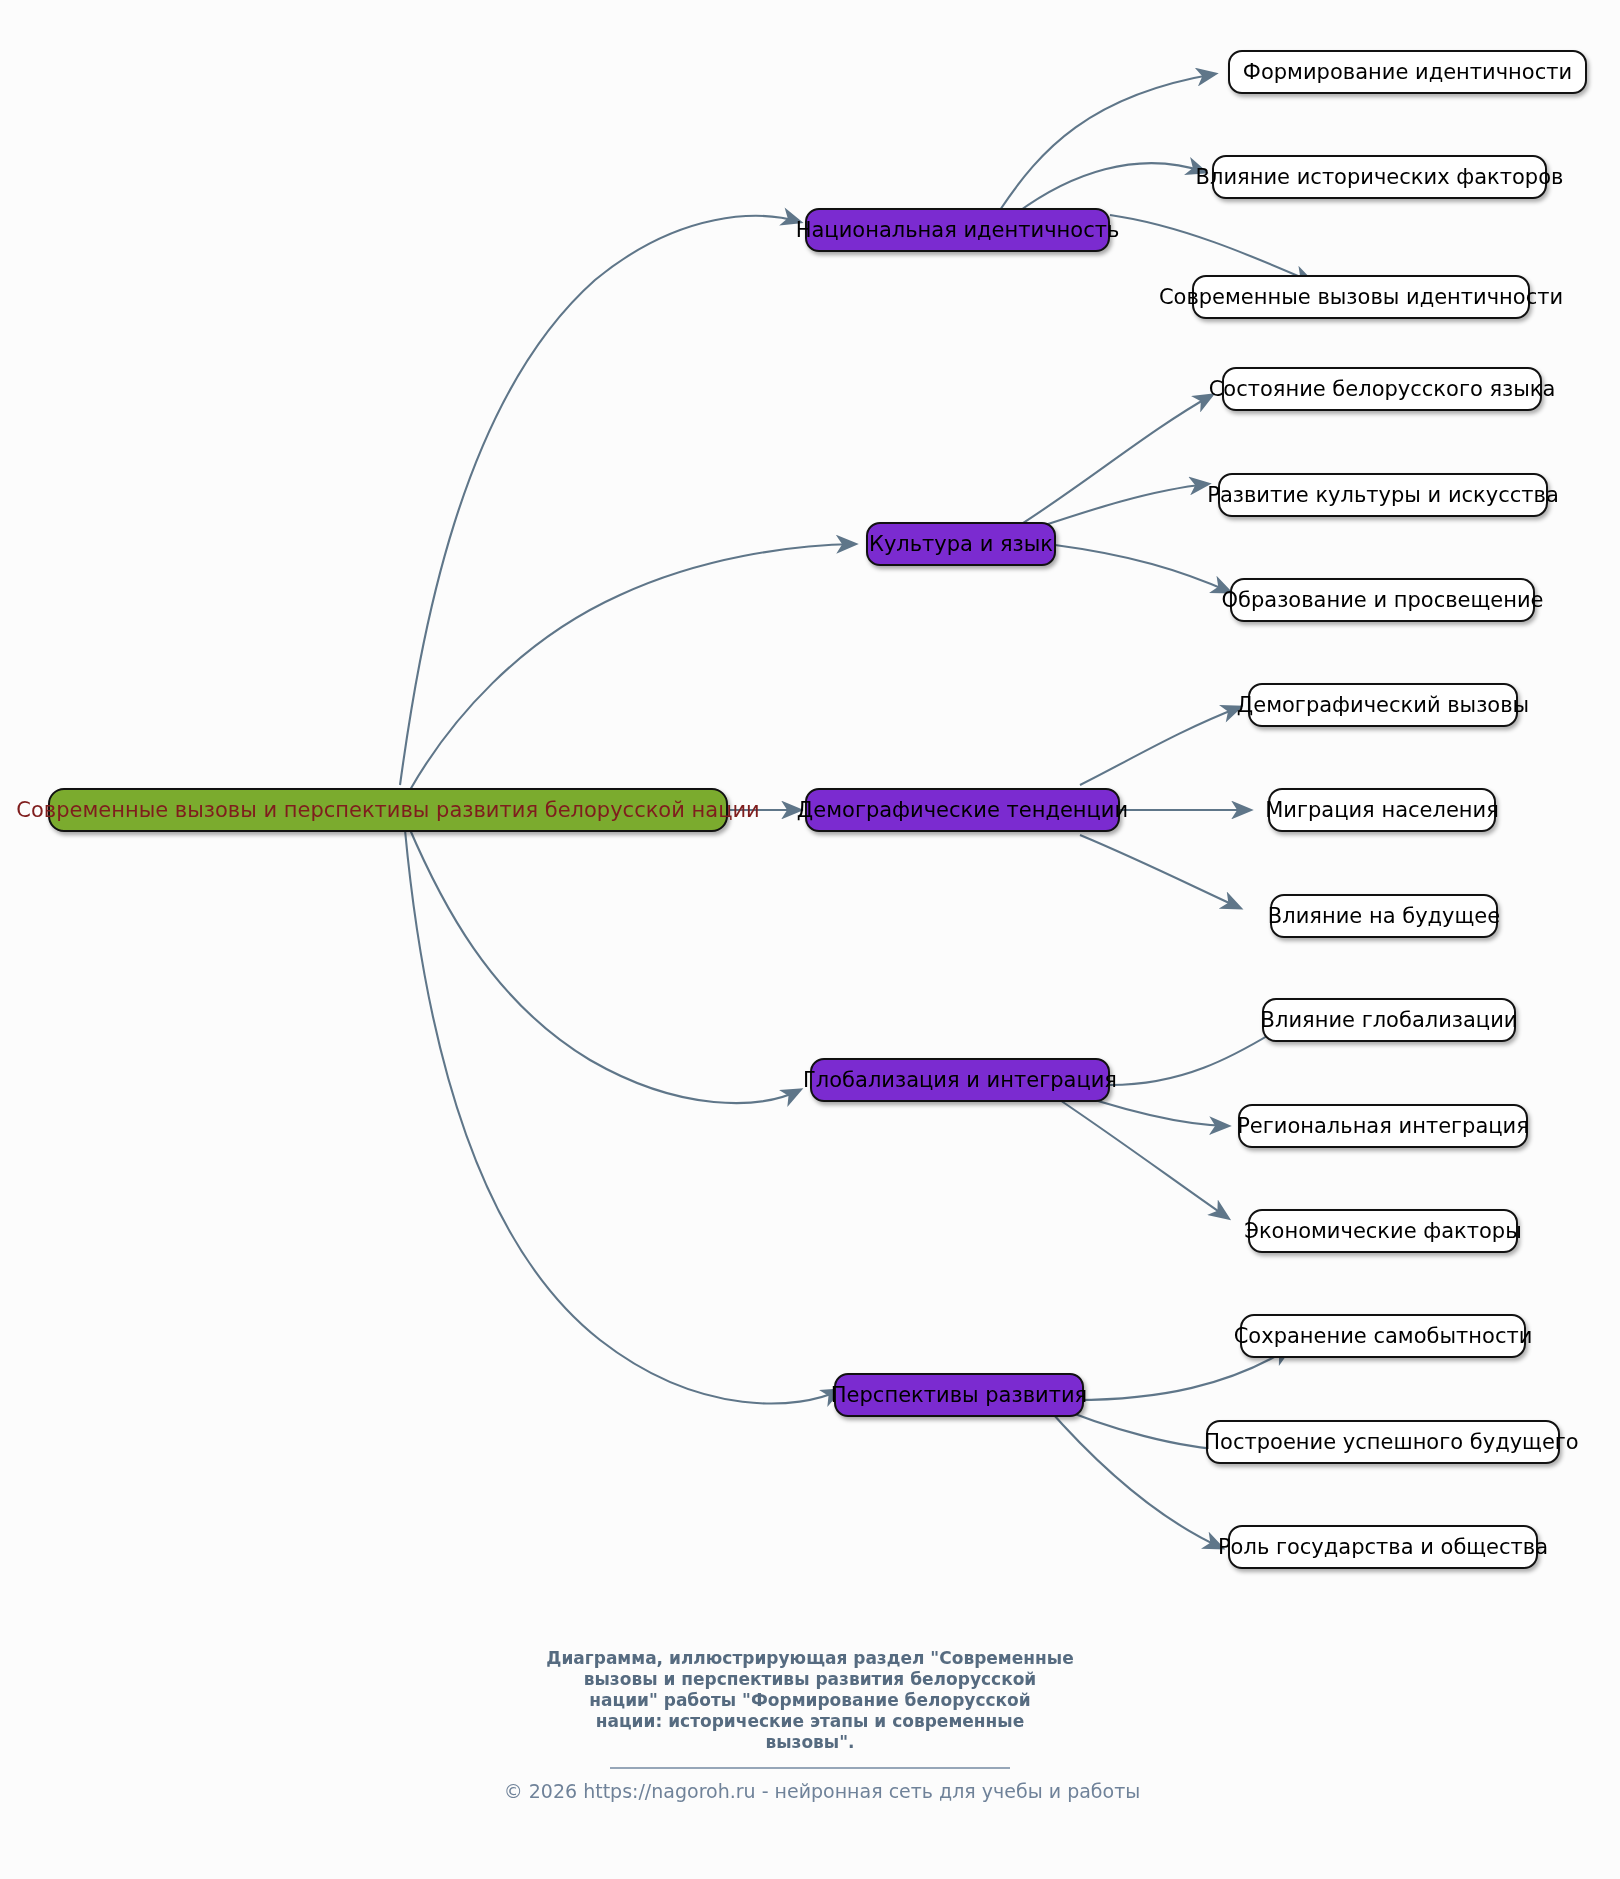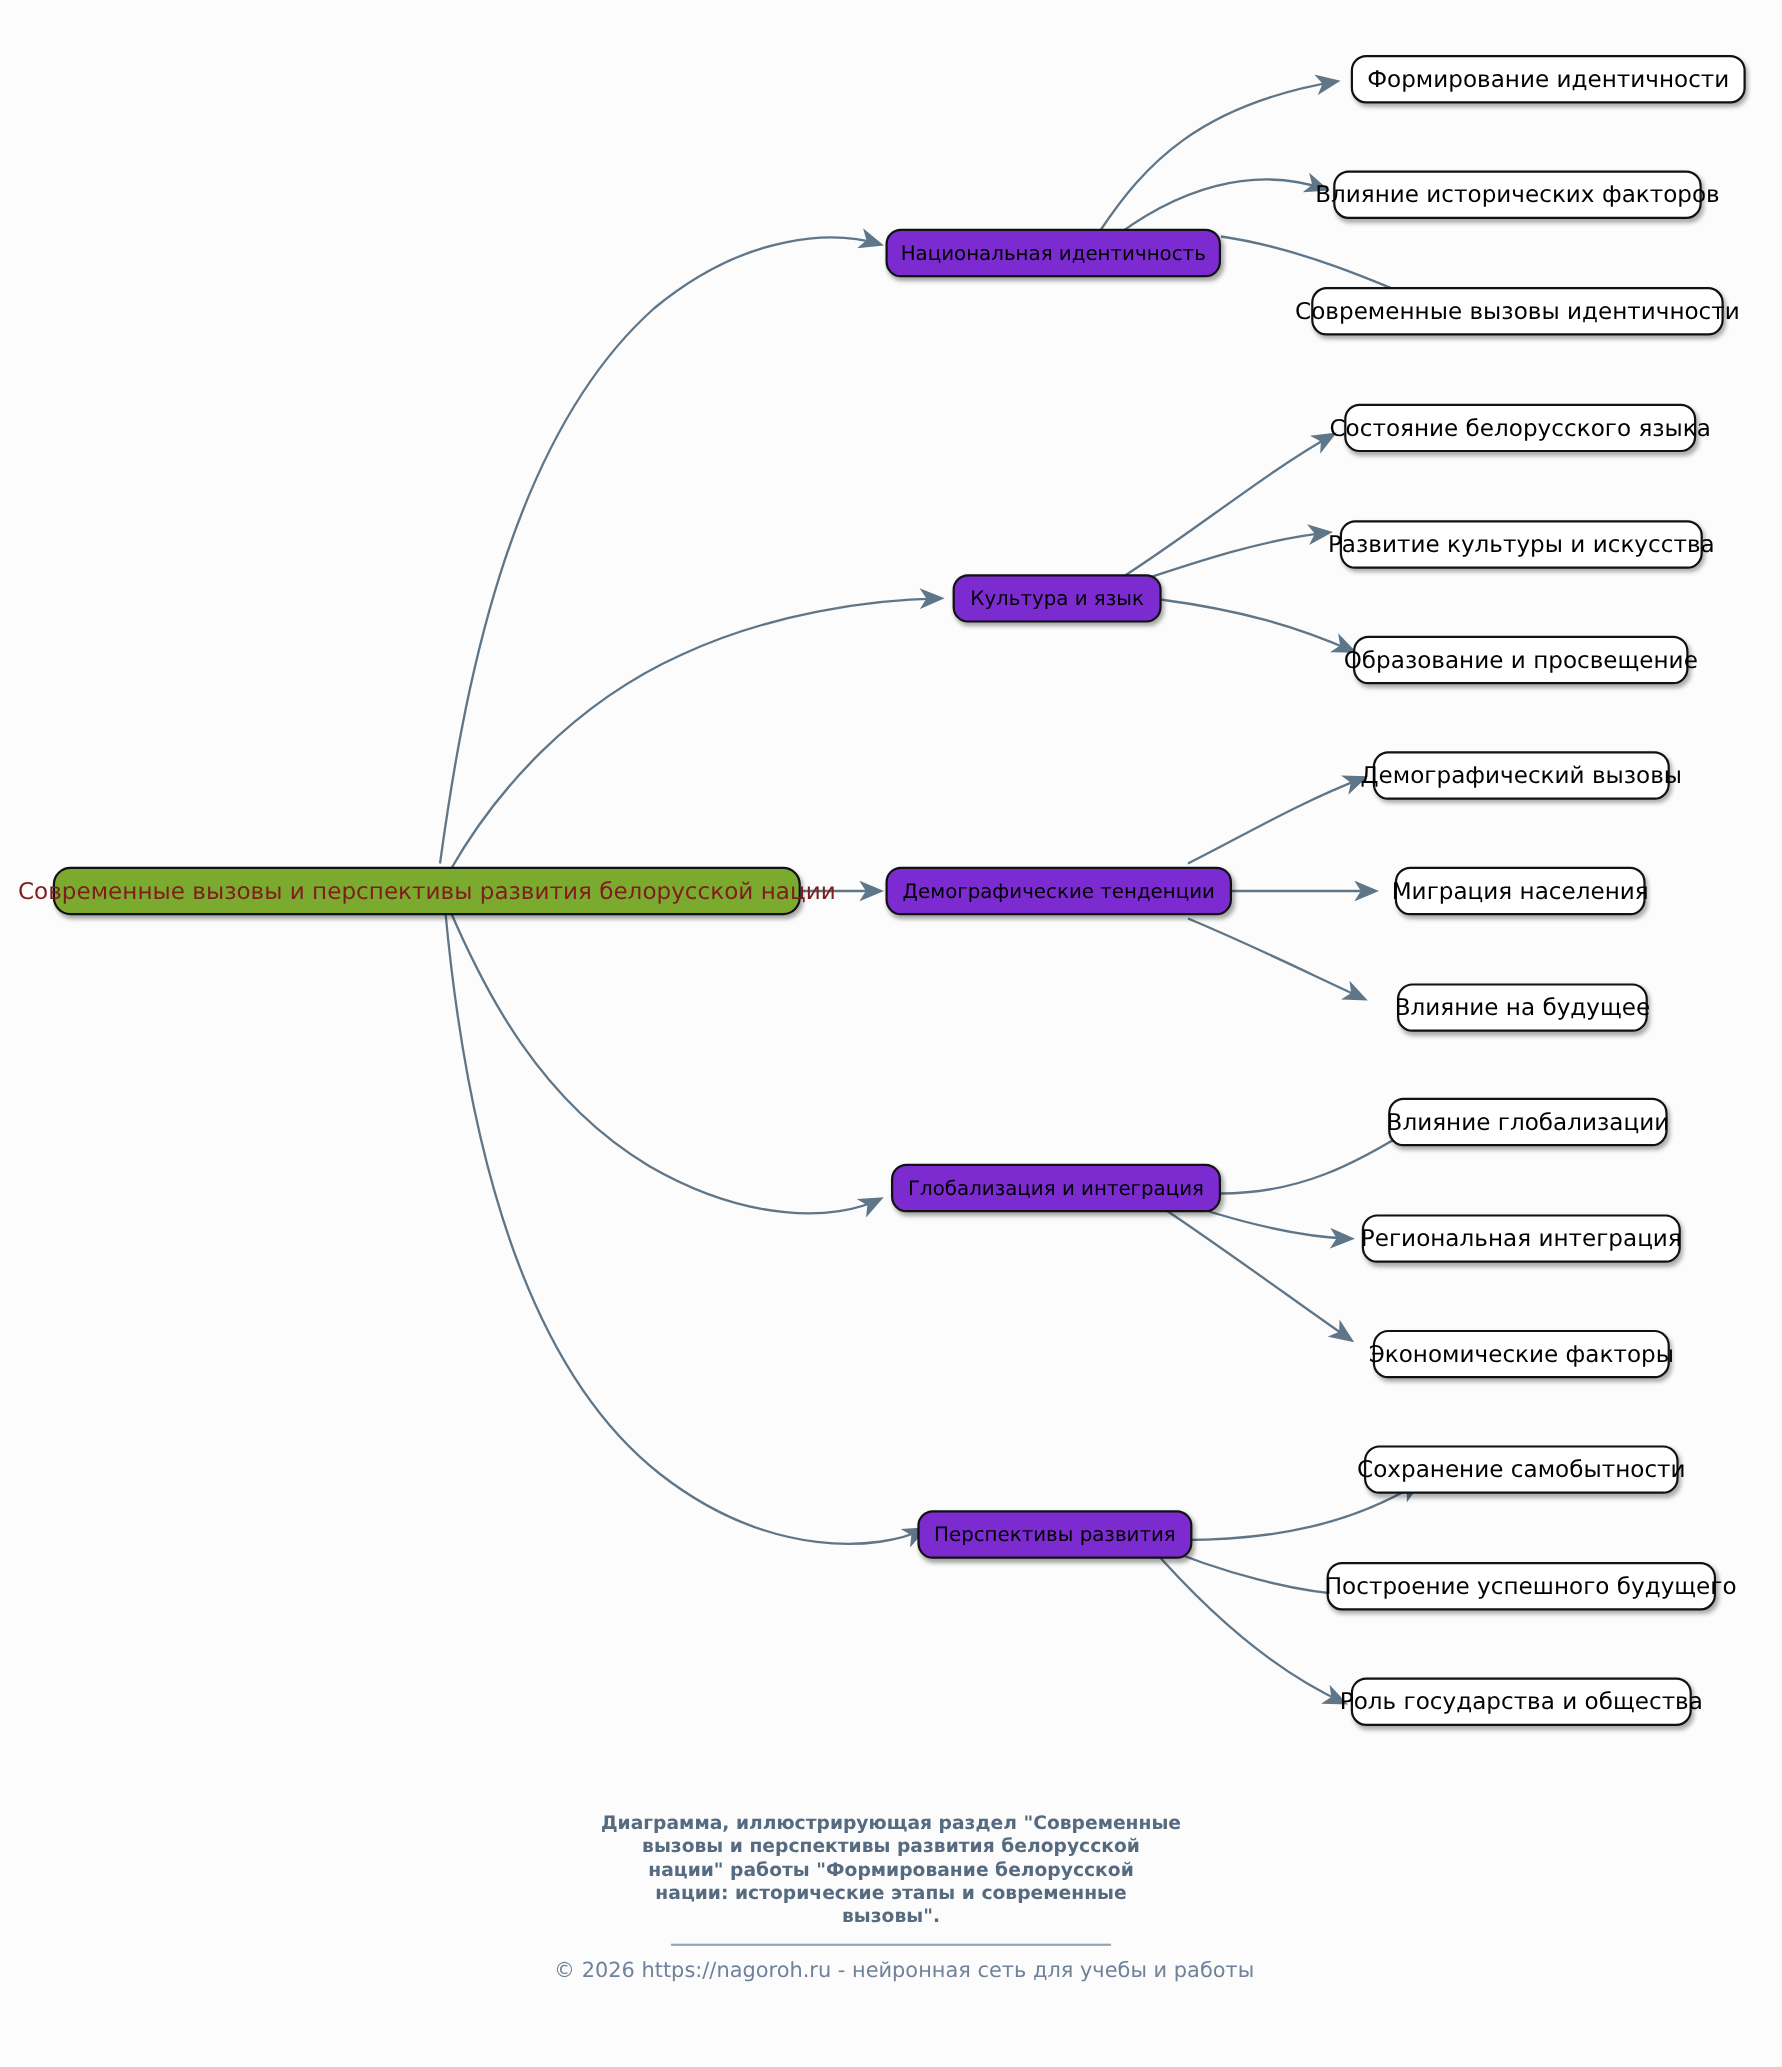--- a/index.html
+++ b/index.html
@@ -39,21 +39,21 @@
     color: #7f1d1d;
     font-size: 21px;
     height: 44px;
     border-radius: 16px;
     box-shadow: 2px 3px 4px rgba(0,0,0,0.35);
   }
   .node-branch {
     background: #7B2BD0;
     border: 2px solid #111111;
     color: #000000;
-    font-size: 18px;
+    font-size: 21px;
     height: 44px;
     border-radius: 14px;
     box-shadow: 2px 3px 4px rgba(0,0,0,0.35);
   }
   .node-leaf {
     background: #ffffff;
     border: 2px solid #111111;
     color: #000000;
     font-size: 21px;
     height: 44px;
@@ -142,21 +142,21 @@
 
   <div class="node node-branch" style="left:805px; top:208px; width:305px;">
     <span>Национальная идентичность</span>
   </div>
   <div class="node node-leaf" style="left:1228px; top:50px; width:359px;">
     <span>Формирование идентичности</span>
   </div>
   <div class="node node-leaf" style="left:1212px; top:155px; width:335px;">
     <span>Влияние исторических факторов</span>
   </div>
-  <div class="node node-leaf" style="left:1192px; top:261px; width:375px;">
+  <div class="node node-leaf" style="left:1192px; top:275px; width:338px;">
     <span>Современные вызовы идентичности</span>
   </div>
 
   <div class="node node-branch" style="left:866px; top:522px; width:190px;">
     <span>Культура и язык</span>
   </div>
   <div class="node node-leaf" style="left:1222px; top:367px; width:320px;">
     <span>Состояние белорусского языка</span>
   </div>
   <div class="node node-leaf" style="left:1218px; top:473px; width:330px;">

